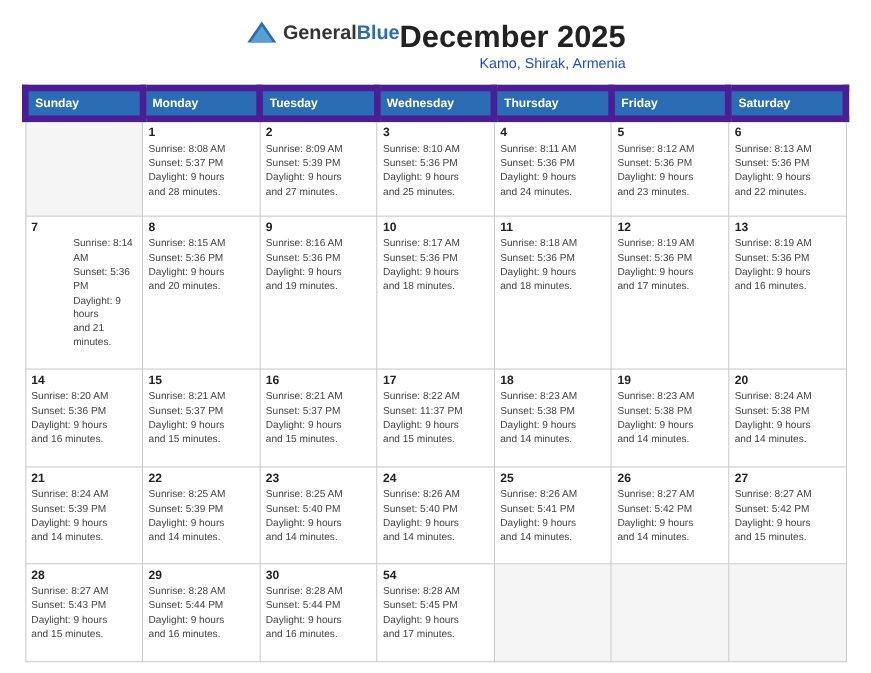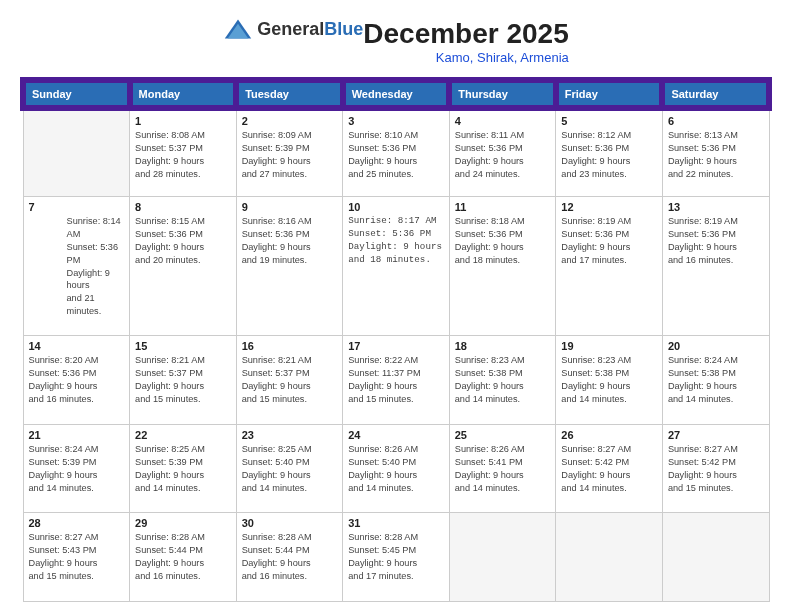--- a/index.html
+++ b/index.html
@@ -185,21 +185,21 @@
           </td>
           <td>
             <span class="day-num">9</span>
             <div class="day-info" style="white-space: pre-line;">Sunrise: 8:16 AM
 Sunset: 5:36 PM
 Daylight: 9 hours
 and 19 minutes.</div>
           </td>
           <td>
             <span class="day-num">10</span>
-            <div class="day-info" style="white-space: pre-line; font-family: Liberation Mono, monospace;">Sunrise: 8:17 AM
+            <div class="day-info" style="white-space: pre-line;">Sunrise: 8:17 AM
 Sunset: 5:36 PM
 Daylight: 9 hours
 and 18 minutes.</div>
           </td>
           <td>
             <span class="day-num">11</span>
             <div class="day-info" style="white-space: pre-line;">Sunrise: 8:18 AM
 Sunset: 5:36 PM
 Daylight: 9 hours
 and 18 minutes.</div>
@@ -337,21 +337,21 @@
 and 16 minutes.</div>
           </td>
           <td>
             <span class="day-num">30</span>
             <div class="day-info" style="white-space: pre-line;">Sunrise: 8:28 AM
 Sunset: 5:44 PM
 Daylight: 9 hours
 and 16 minutes.</div>
           </td>
           <td>
-            <span class="day-num">31</span>
+            <span class="day-num">54</span>
             <div class="day-info" style="white-space: pre-line;">Sunrise: 8:28 AM
 Sunset: 5:45 PM
 Daylight: 9 hours
 and 17 minutes.</div>
           </td>
           <td class="empty"></td>
           <td class="empty"></td>
           <td class="empty"></td>
         </tr>
       </tbody>

